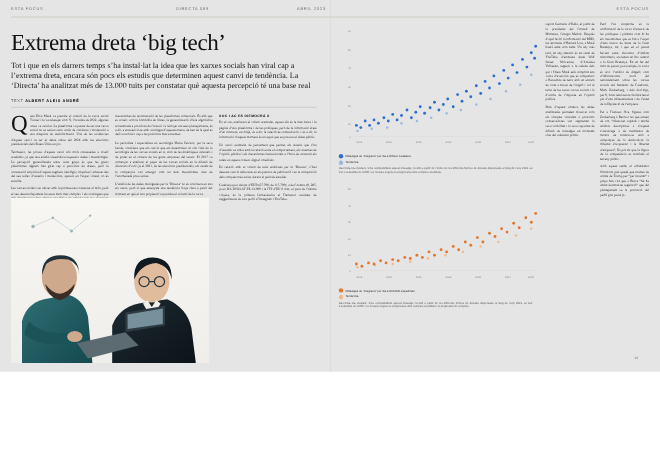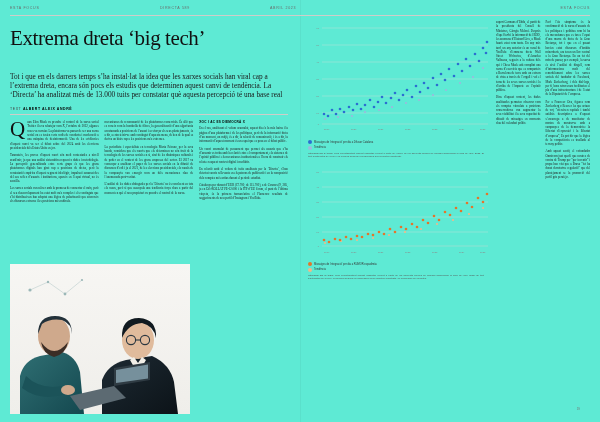--- a/index.html
+++ b/index.html
@@ -4,22 +4,22 @@
 <style>
   * { box-sizing: border-box; margin: 0; padding: 0; }
   html, body {
     width: 600px; height: 422px;
     background: #ffffff;
     font-family: "Liberation Serif", serif;
     overflow: hidden;
   }
   .page {
     position: relative;
-    width: 600px; height: 422px;
-    background: #5eead4;
+    width: 600px; height: 338px;
+    background: #e5e5e5;
     display: flex;
     flex-direction: column;
   }
   .spine {
     position: absolute;
     left: 50%; top: 0; bottom: 0;
     width: 1px;
     background: rgba(0,0,0,0.04);
   }
   
@@ -55,21 +55,21 @@
 
   h1.headline {
     font-size: 21px;
     line-height: 1;
     font-weight: 400;
     letter-spacing: -0.4px;
     margin-top: 8px;
     color: #111;
   }
   .standfirst {
-    margin-top: 23px;
+    margin-top: 6px;
     font-size: 7.3px;
     line-height: 1.26;
     color: #1a1a1a;
     width: 278px;
   }
   .byline {
     margin-top: 7px;
     font-family: "Liberation Sans", sans-serif;
     font-size: 3.5px;
     letter-spacing: 0.6px;

